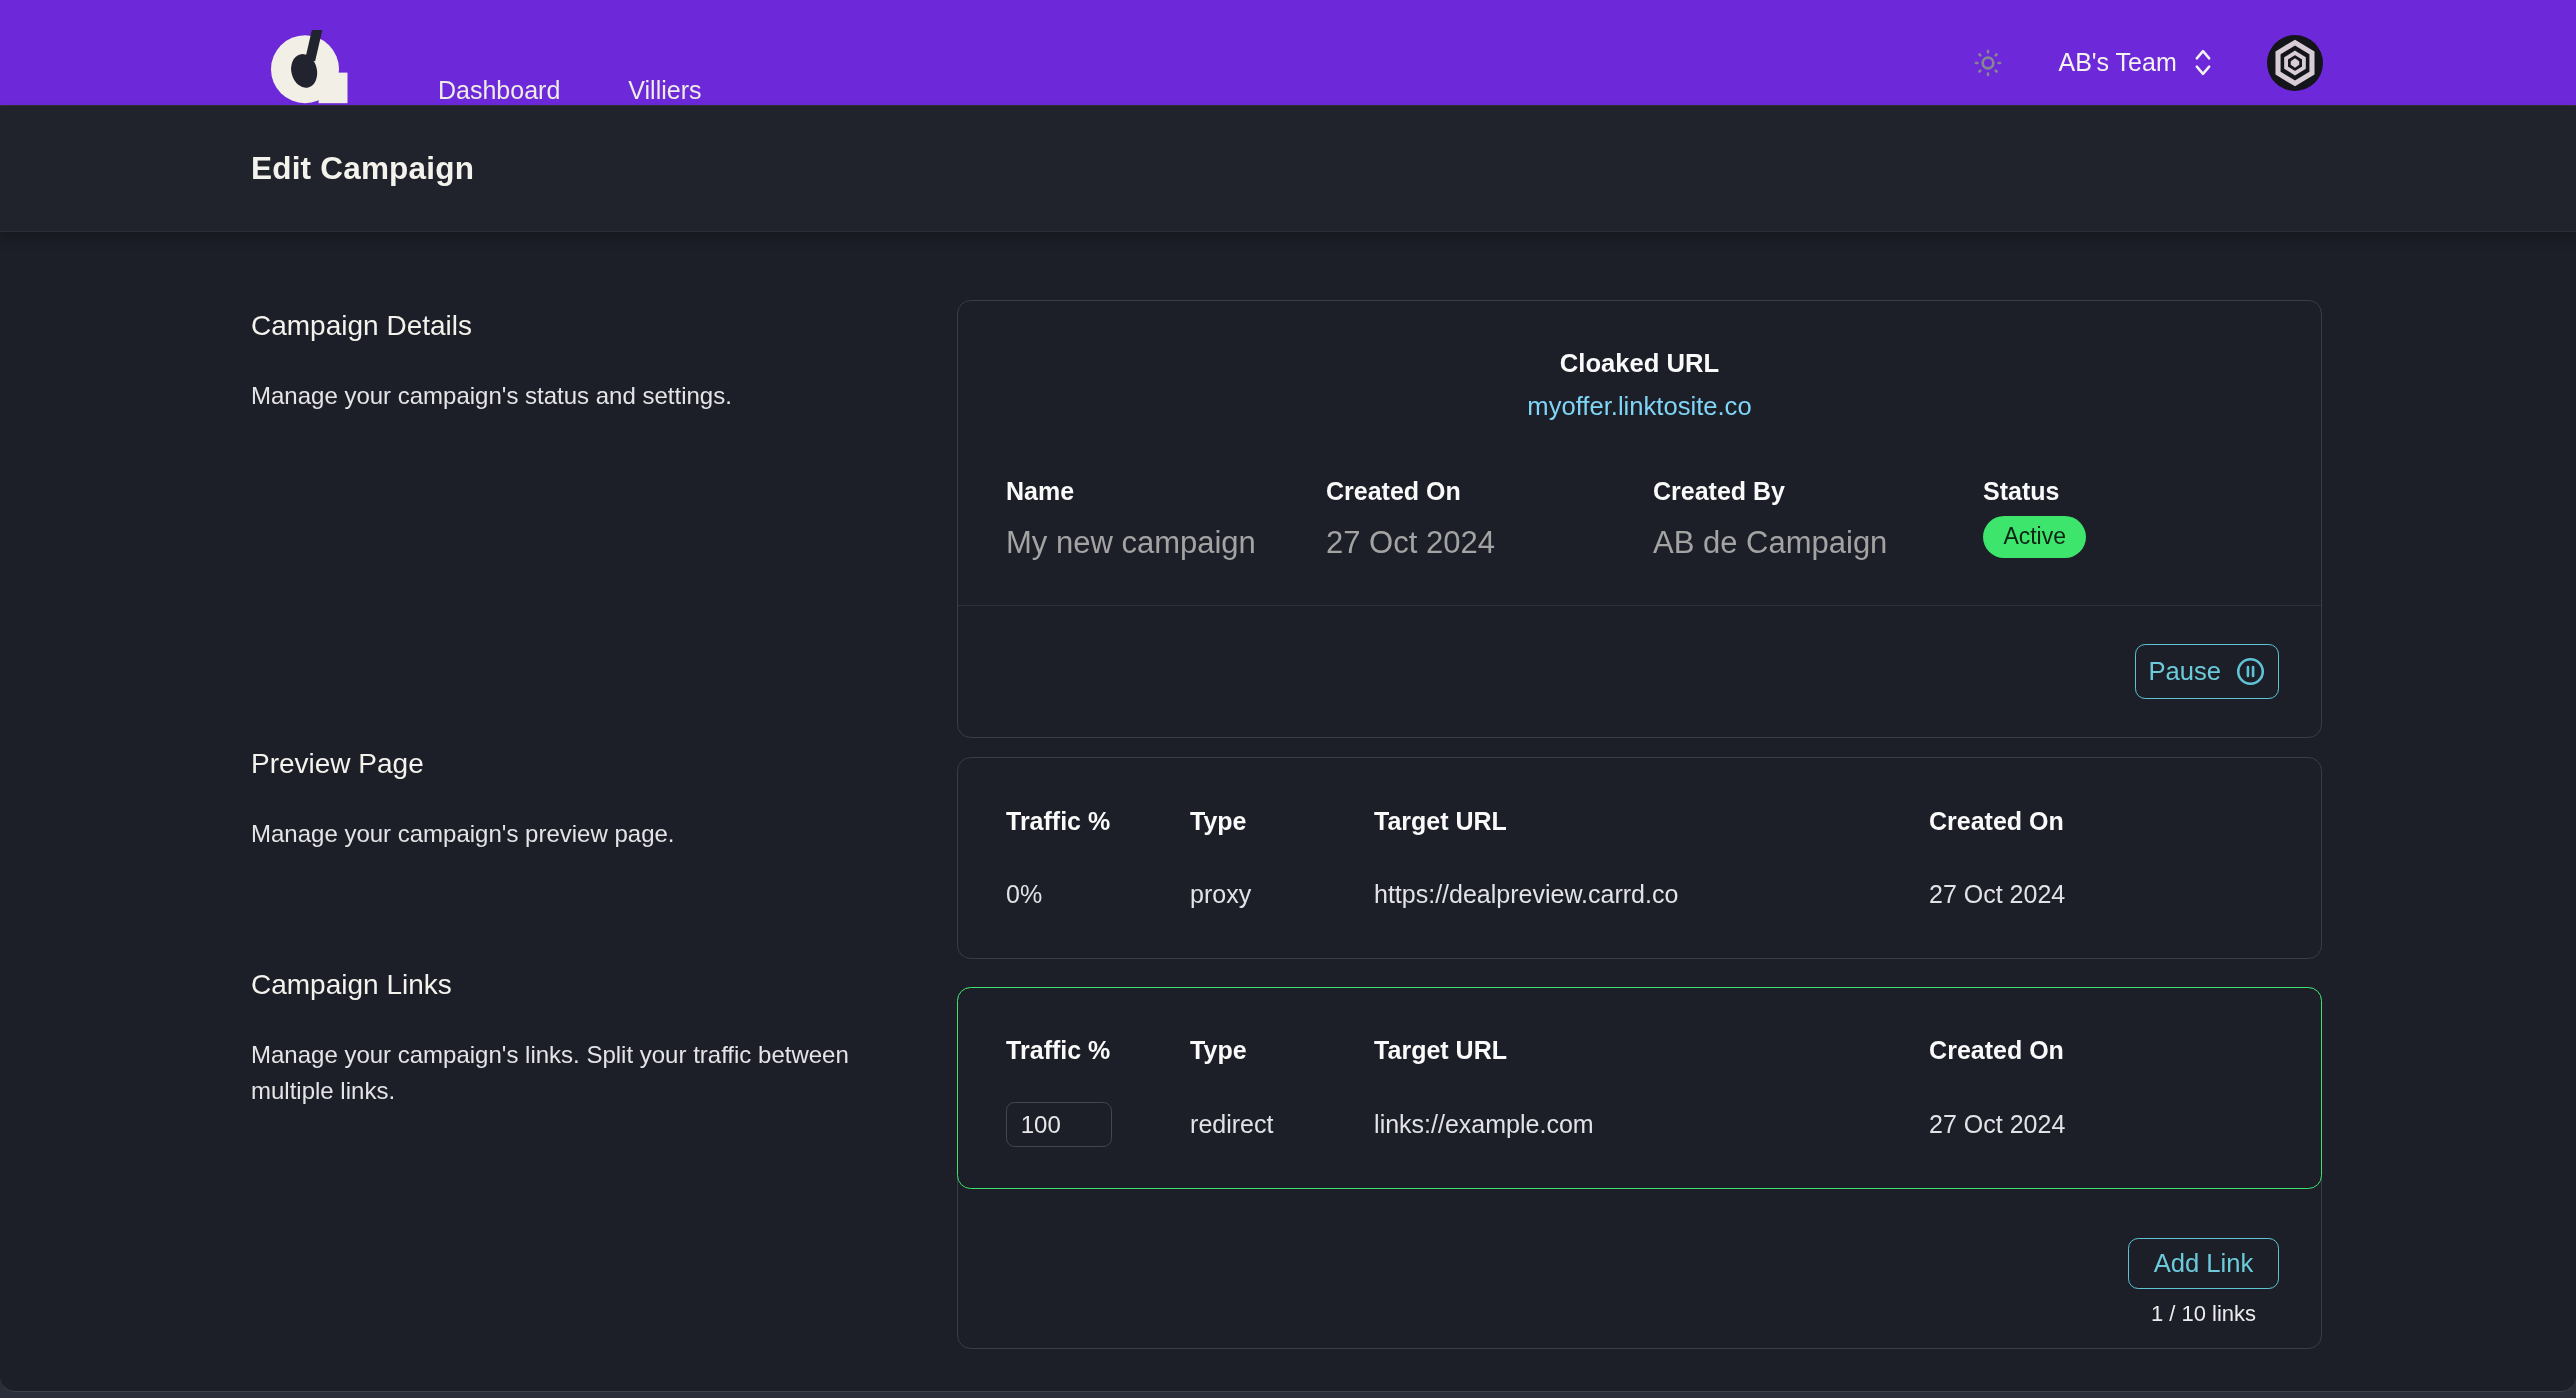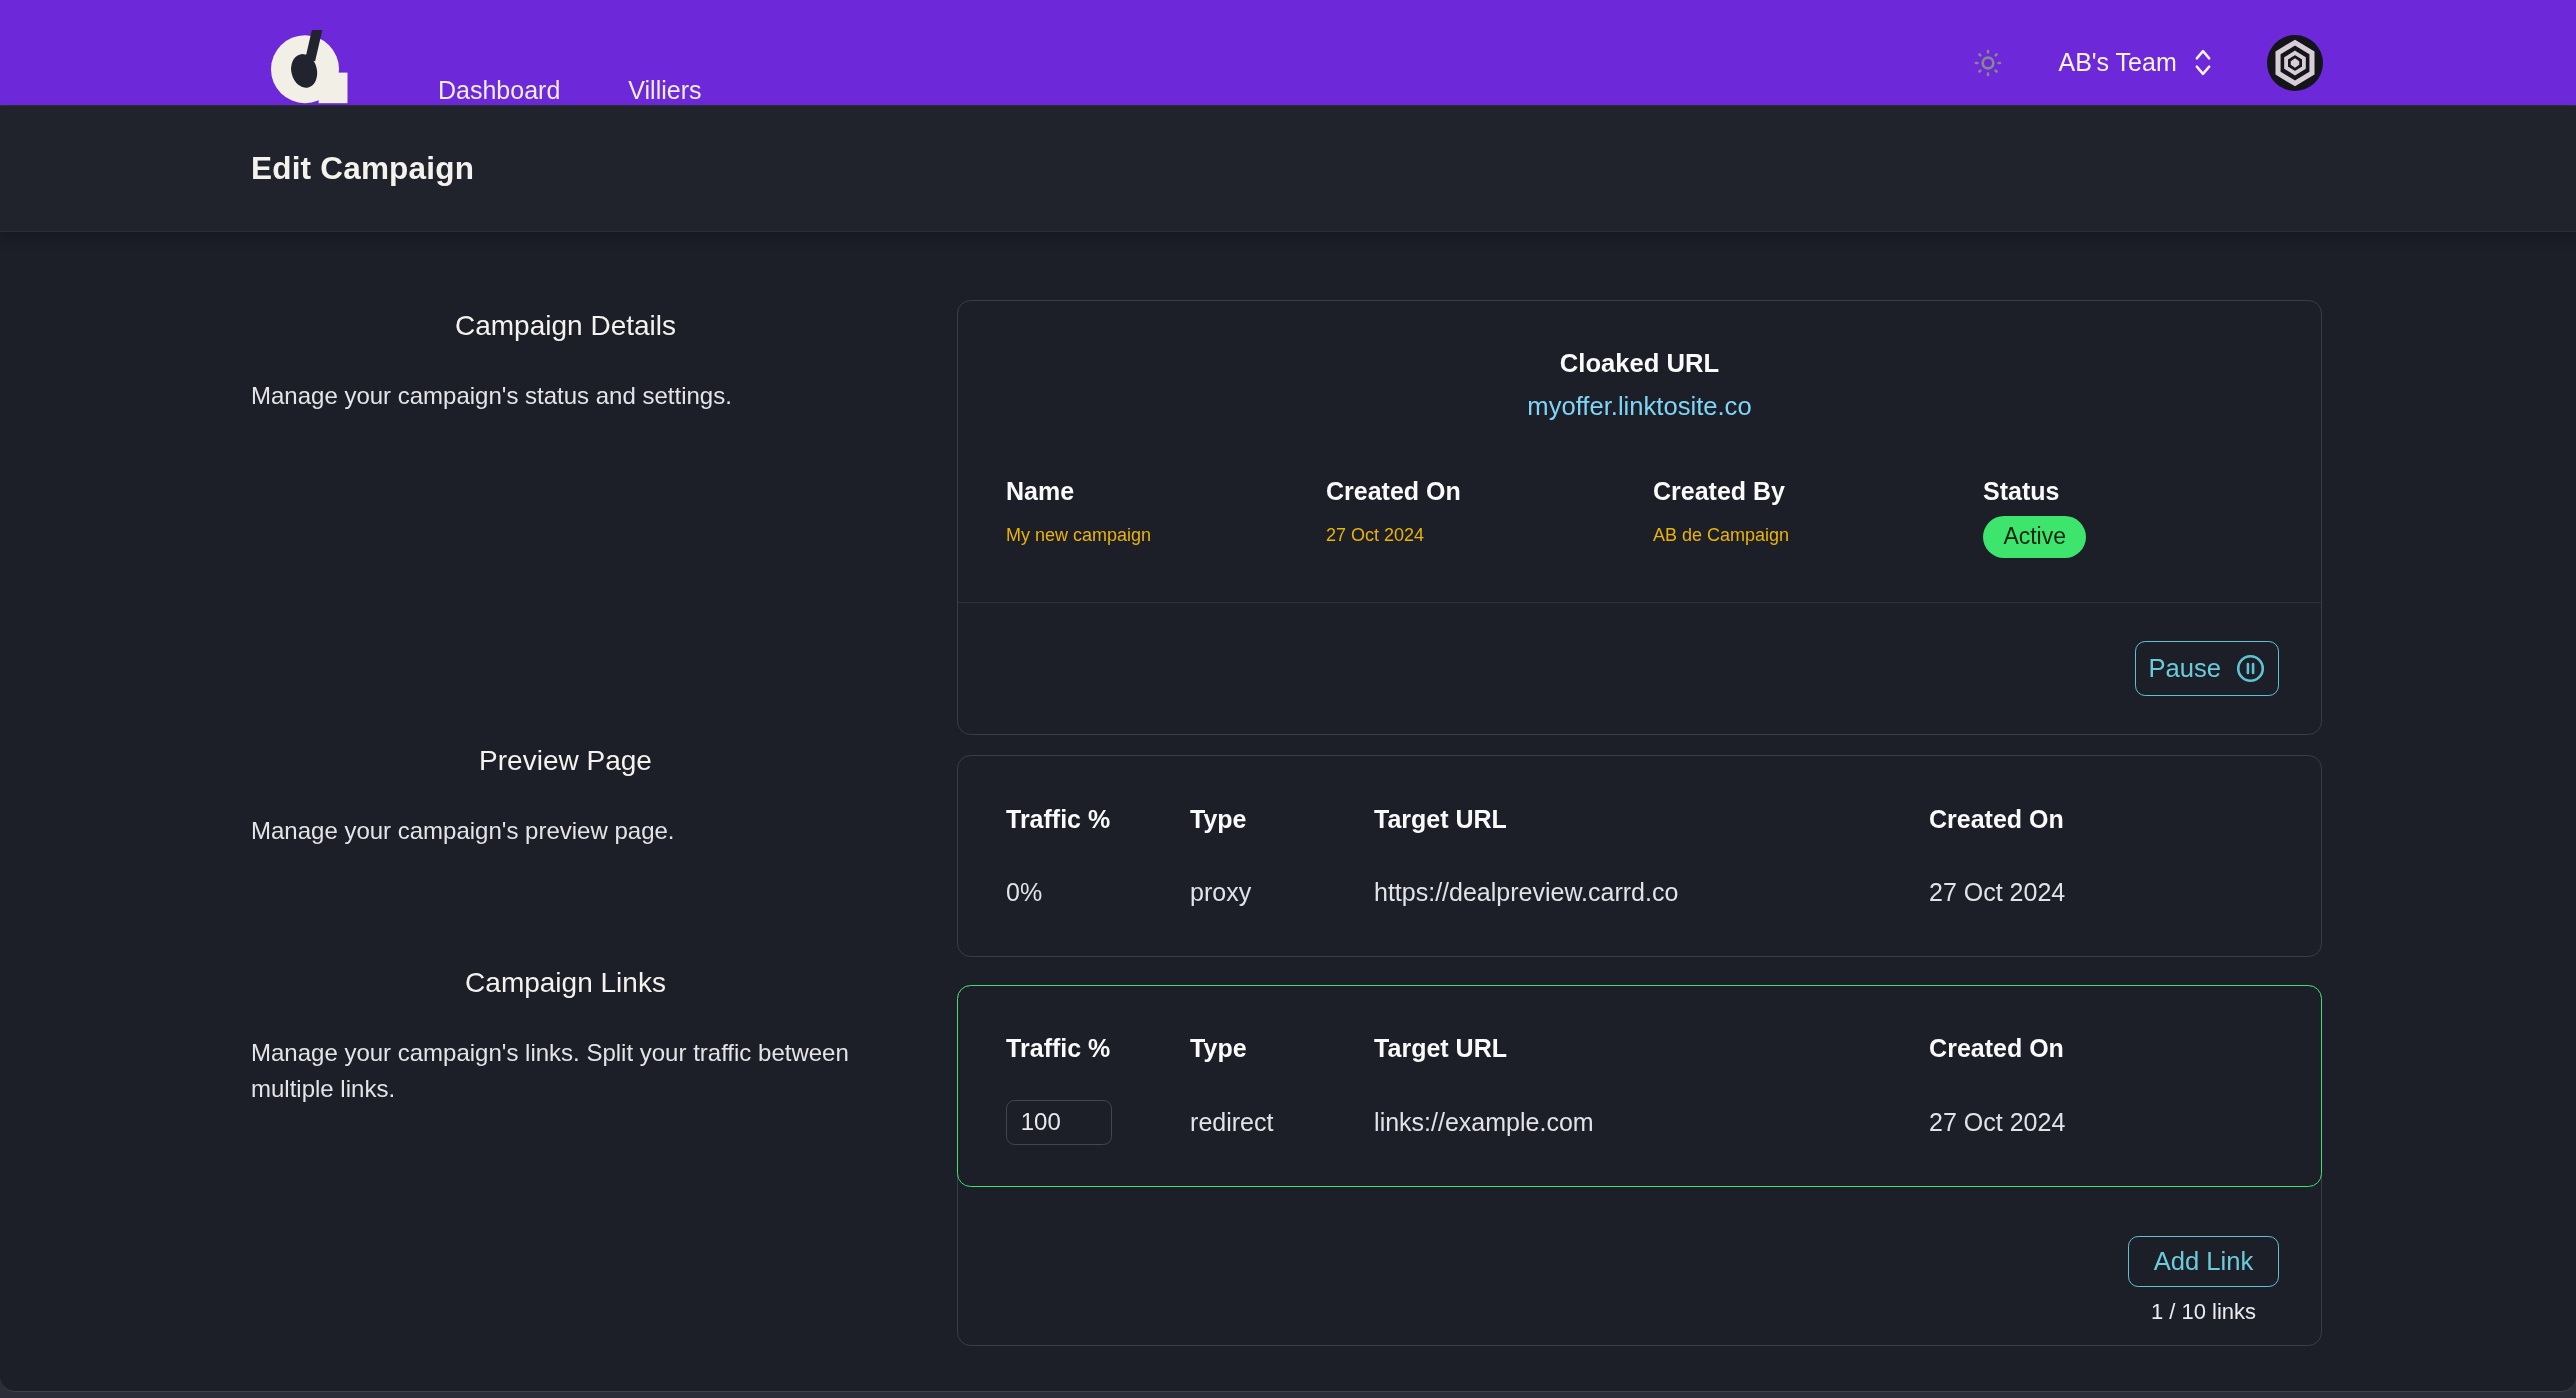--- a/index.html
+++ b/index.html
@@ -43,37 +43,37 @@
     box-shadow:0 6.8px 12px rgba(0,0,0,0.22);
     position:relative; z-index:2;
   }
   .page-title { font-size:31.5px; font-weight:600; letter-spacing:0.2px; }
 
   
   .content { padding:68px 254px 0 251px; }
   .section { display:flex; align-items:flex-start; }
   .section + .section { margin-top:0; }
   .sec-left { width:706px; flex-shrink:0; padding-top:10.2px; padding-right:77px; }
-  .sec-title { font-size:28px; font-weight:500; color:#f4f2ec;text-align:center; }
+  .sec-title { font-size:28px; font-weight:500; color:#f4f2ec; }
   .sec-desc { font-size:24px; line-height:36px; color:#e4e4e7; margin-top:36px; font-weight:400; }
   .sec-right { flex:1; }
 
   .card {
     border:0.9px solid #3a3c46;
     border-radius:13.6px;
     background:transparent;
   }
 
   
   .cd-top { padding:48px 48px 0 48px; }
   .cloaked-label { text-align:center; font-size:25.6px; font-weight:600; color:#fafafa; }
   .cloaked-url { display:block; text-align:center; font-size:25.6px; color:#7fd5f6; margin-top:13.6px; text-decoration:none; cursor:pointer; }
   .fields { display:grid; grid-template-columns:320px 327px 330px 1fr; margin-top:56px; padding-bottom:44px; }
   .f-label { font-size:25px; font-weight:600; color:#fafafa; }
-  .f-value { font-size:18px; color:#eab308; margin-top:19px; }
+  .f-value { font-size:31px; color:#a3a3a3; margin-top:19px; }
   .badge {
     display:inline-block; background:#3ee56d; color:#0d2414;
     font-size:23px; font-weight:500; border-radius:851px;
     padding:7.7px 20.4px; margin-top:10.2px;
   }
   .card-divider { border-top:0.9px solid #2e303b; }
   .cd-footer { height:131px; display:flex; align-items:center; justify-content:flex-end; padding-right:42px; }
 
   .ghost-btn {
     display:flex; align-items:center; justify-content:center; gap:13.6px;

